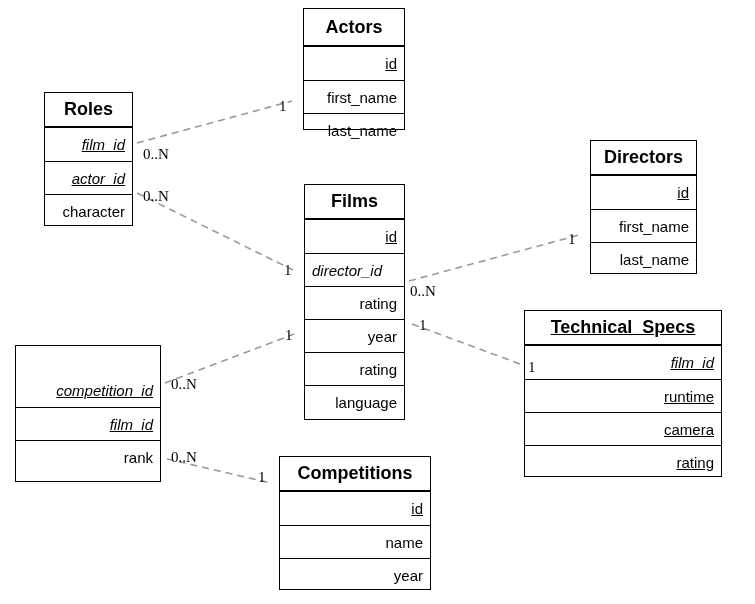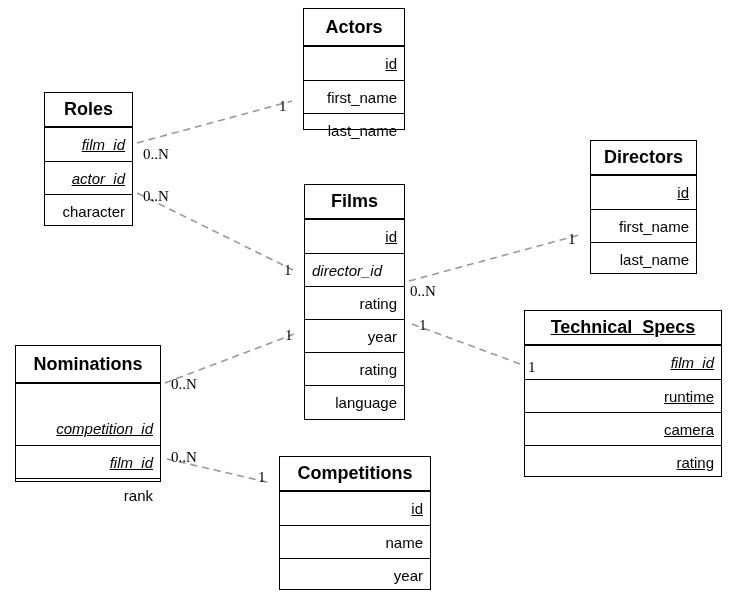--- a/index.html
+++ b/index.html
@@ -151,21 +151,20 @@
           <span class="txt">runtime</span>
         </div>
         <div class="attr align-right" style="height: 33px;">
           <span class="txt">camera</span>
         </div>
         <div class="attr align-right" style="height: 33px;">
           <span class="txt">rating</span>
         </div>
       </div>
       <div class="entity" style="left: 15px; top: 345px; width: 146px; height: 137px;">
-        <div class="entity-title" style="height: 38px;">Nominations</div>
         <div class="attr align-right" style="height: 33px; margin-top: 28px;">
           <span class="txt key fk">competition_id</span>
         </div>
         <div class="attr align-right" style="height: 33px;">
           <span class="txt key fk">film_id</span>
         </div>
         <div class="attr align-right" style="height: 33px;">
           <span class="txt">rank</span>
         </div>
       </div>

